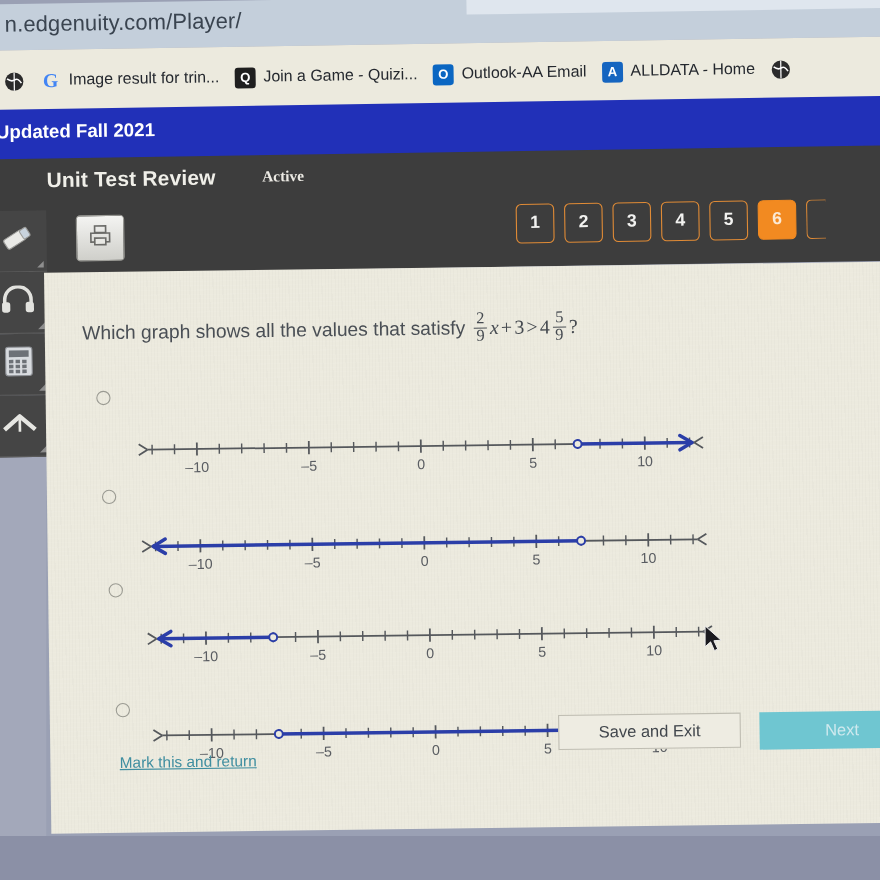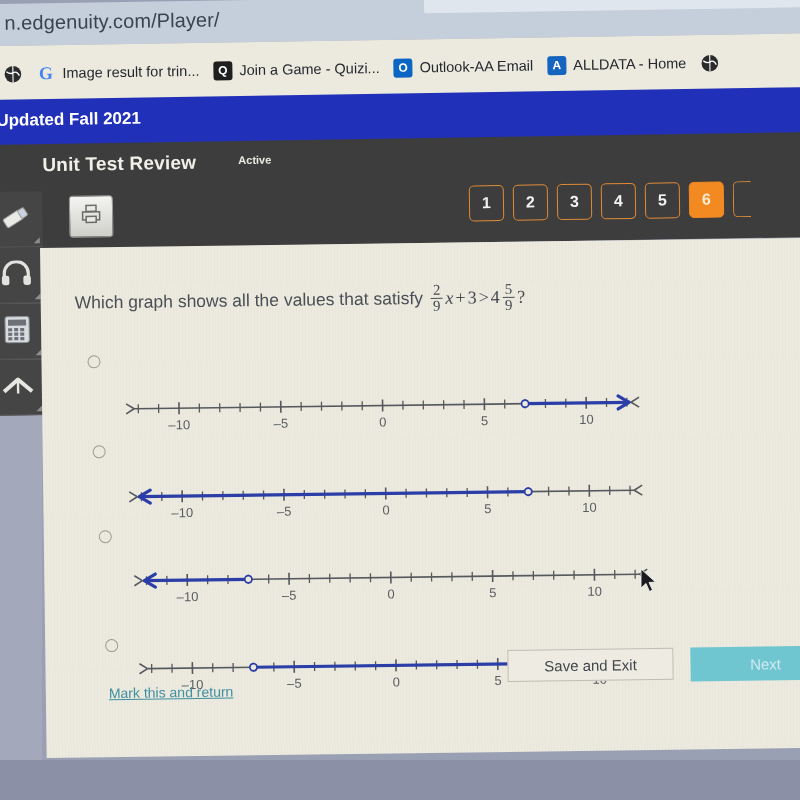--- a/index.html
+++ b/index.html
@@ -90,22 +90,23 @@
     transform: rotate(-0.9deg);
     transform-origin: left top;
   }
   .app-title {
     position: absolute; left: 52px; top: 10px;
     color: #f0efe9; font-size: 19px; font-weight: bold;
     white-space: nowrap; letter-spacing: .2px;
   }
   .app-status {
     position: absolute; left: 248px; top: 13px;
-    color: #eceae4; font-size: 11px; font-weight: bold;
+    color: #eceae4; font-size: 14px; font-weight: bold;
     white-space: nowrap;
+    font-family: Liberation Serif, serif;
   }
   .print-btn {
     position: absolute; left: 78px; top: 52px;
     width: 44px; height: 42px;
     border-radius: 4px;
     background: linear-gradient(#f4f4f2, #cfcfca);
     border: 1px solid #9d9d98;
     display: flex; align-items: center; justify-content: center;
   }
   .qnav {

